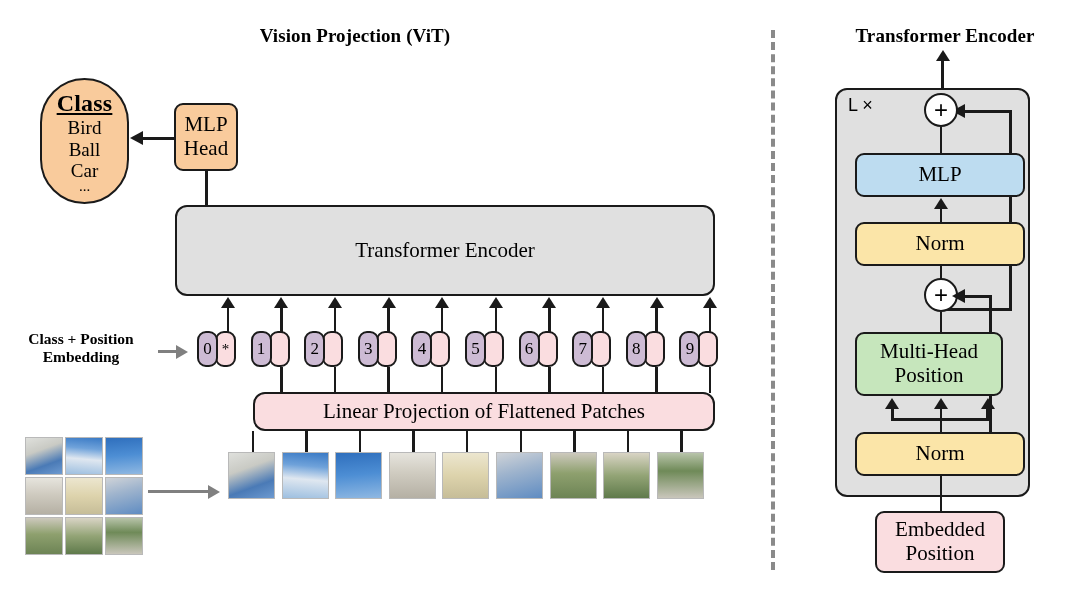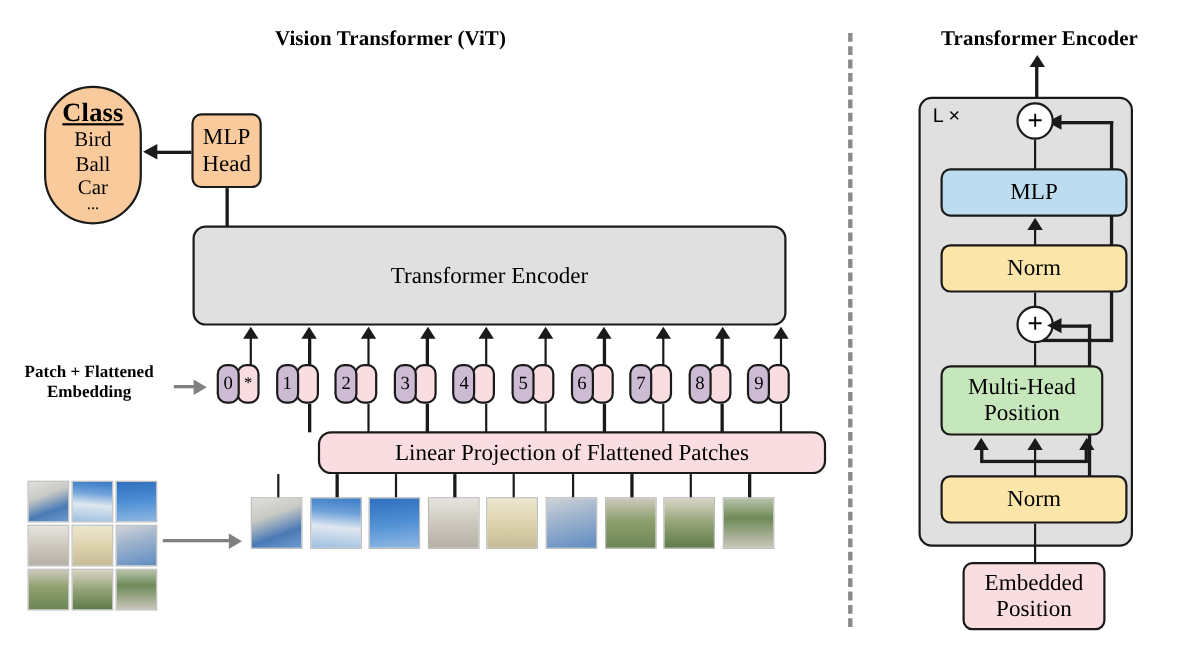--- a/index.html
+++ b/index.html
@@ -11,21 +11,21 @@
   .title{font-weight:bold;font-size:19px;letter-spacing:.1px;text-align:center;white-space:nowrap;}
 
   
   .box{box-sizing:border-box;border:2.5px solid #1a1a1a;display:flex;align-items:center;
        justify-content:center;text-align:center;line-height:1.12;}
   .enc-big{background:#e0e0e0;border-radius:12px;font-size:21px;}
   .mlp-head{background:#f9cb9c;border-radius:9px;font-size:21px;}
   .classbox{background:#f9cb9c;border-radius:46px;font-size:19px;flex-direction:column;
             justify-content:center;}
   .classbox b{font-size:24px;letter-spacing:.2px;text-decoration:underline;}
-  .linproj{background:#fadde0;border-radius:12px;font-size:21px;margin-left:36px;}
+  .linproj{background:#fadde0;border-radius:12px;font-size:21px;}
   .panel{background:#e0e0e0;border-radius:12px;}
   .blue{background:#bddcf0;border-radius:9px;font-size:21px;}
   .yellow{background:#fbe5a8;border-radius:9px;font-size:21px;}
   .green{background:#c6e6bc;border-radius:9px;font-size:21px;flex-direction:column;}
   .pinkbox{background:#fadde0;border-radius:9px;font-size:21px;flex-direction:column;}
 
   
   .vline{background:#1a1a1a;width:2.6px;}
   .hline{background:#1a1a1a;height:2.6px;}
   .arrow-up{width:0;height:0;border-left:7px solid transparent;border-right:7px solid transparent;
@@ -63,21 +63,21 @@
   .grnd3{background:linear-gradient(180deg,#b8c4aa 0%,#6f8a58 40%,#c9c6bb 100%);}
 
   .dashline{border-left:4px dashed #8a8a8a;}
   .mono{font-family:"Liberation Mono","DejaVu Sans Mono",monospace;font-size:14px;}
   .bold-lbl{font-weight:bold;font-size:15.5px;text-align:center;line-height:1.18;}
   .small-lbl{font-size:15px;line-height:1.25;}
 </style>
 </head>
 <body>
 
-<div class="abs title" style="left:185px;top:25px;width:340px;">Vision Transformer (ViT)</div>
+<div class="abs title" style="left:185px;top:25px;width:340px;">Vision Projection (ViT)</div>
 
 <div class="abs box classbox" style="left:40px;top:78px;width:89px;height:126px;">
   <b>Class</b>
   <span>Bird</span>
   <span>Ball</span>
   <span>Car</span>
   <span style="font-size:15px;line-height:.7;">...</span>
 </div>
 
 <div class="abs hline" style="left:142px;top:137px;width:32px;"></div>
@@ -88,21 +88,21 @@
   <span>Head</span>
 </div>
 
 <div class="abs vline" style="left:205px;top:171px;height:36px;"></div>
 
 <div class="abs box enc-big" style="left:175px;top:205px;width:540px;height:91px;">
   <span>Transformer Encoder</span>
 </div>
 
 <div class="abs bold-lbl" style="left:8px;top:330px;width:146px;">
-  <div>Patch + Flattened</div>
+  <div>Class + Position</div>
   <div>Embedding</div>
 </div>
 <div class="abs gry-line" style="left:158px;top:350px;width:20px;"></div>
 <div class="abs gry-arrow" style="left:176px;top:344.5px;"></div>
 
 <div class="abs small-lbl" style="left:14px;top:375px;width:180px;">
 </div>
 
 <div id="token-row">
     <div class="abs tokgrp" style="left: 197px; top: 331px;">

